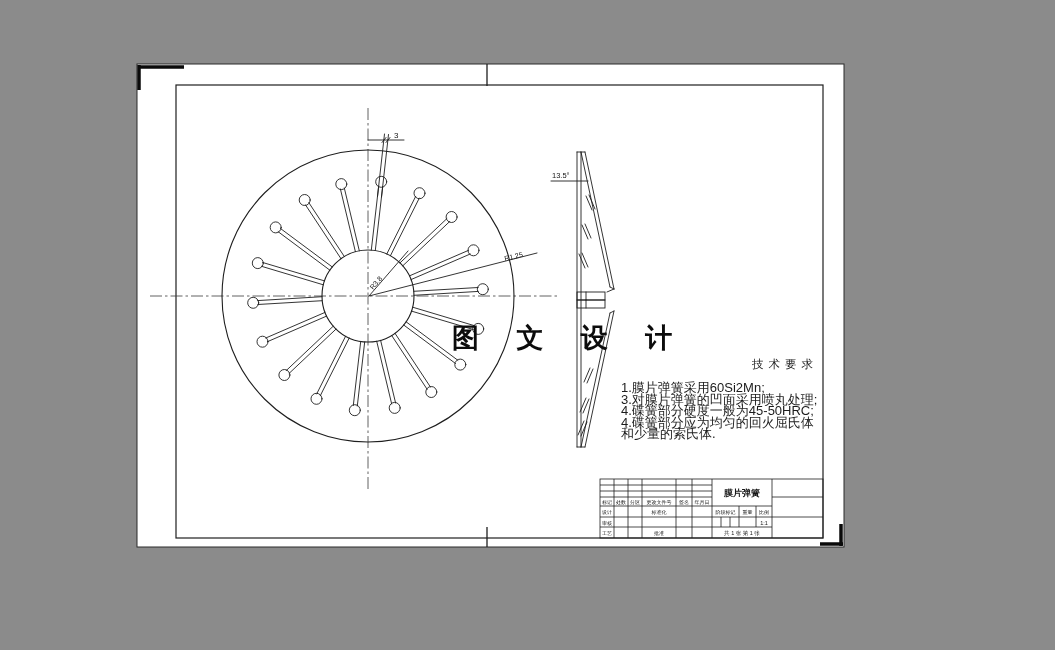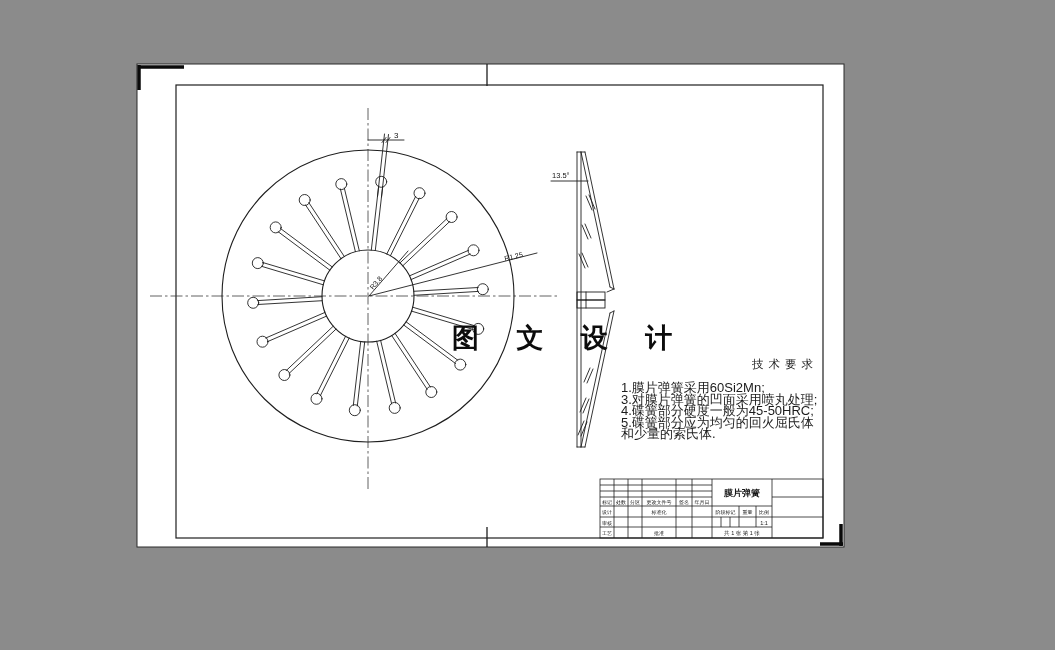--- a/index.html
+++ b/index.html
@@ -227,16 +227,16 @@
     <text x="764" y="524.5" class="t55 mid">1:1</text>
     <text x="742" y="535" class="t55 mid">共 1 张 第 1 张</text>
   </g>
 </svg>
 
 <div class="techreq">
   <div class="title">技术要求</div>
   <div class="item">1.膜片弹簧采用60Si2Mn;</div>
   <div class="item">3.对膜片弹簧的凹面采用喷丸处理;</div>
   <div class="item">4.碟簧部分硬度一般为45-50HRC;</div>
-  <div class="item">5.碟簧部分应为均匀的回火屈氏体和少量的索氏体.</div>
+  <div class="item">4.碟簧部分应为均匀的回火屈氏体和少量的索氏体.</div>
 </div>
 
 <div class="watermark">图 文 设 计</div>
 
 </body></html>

